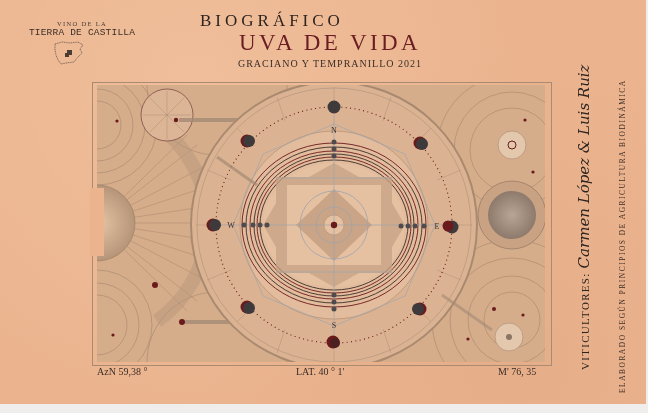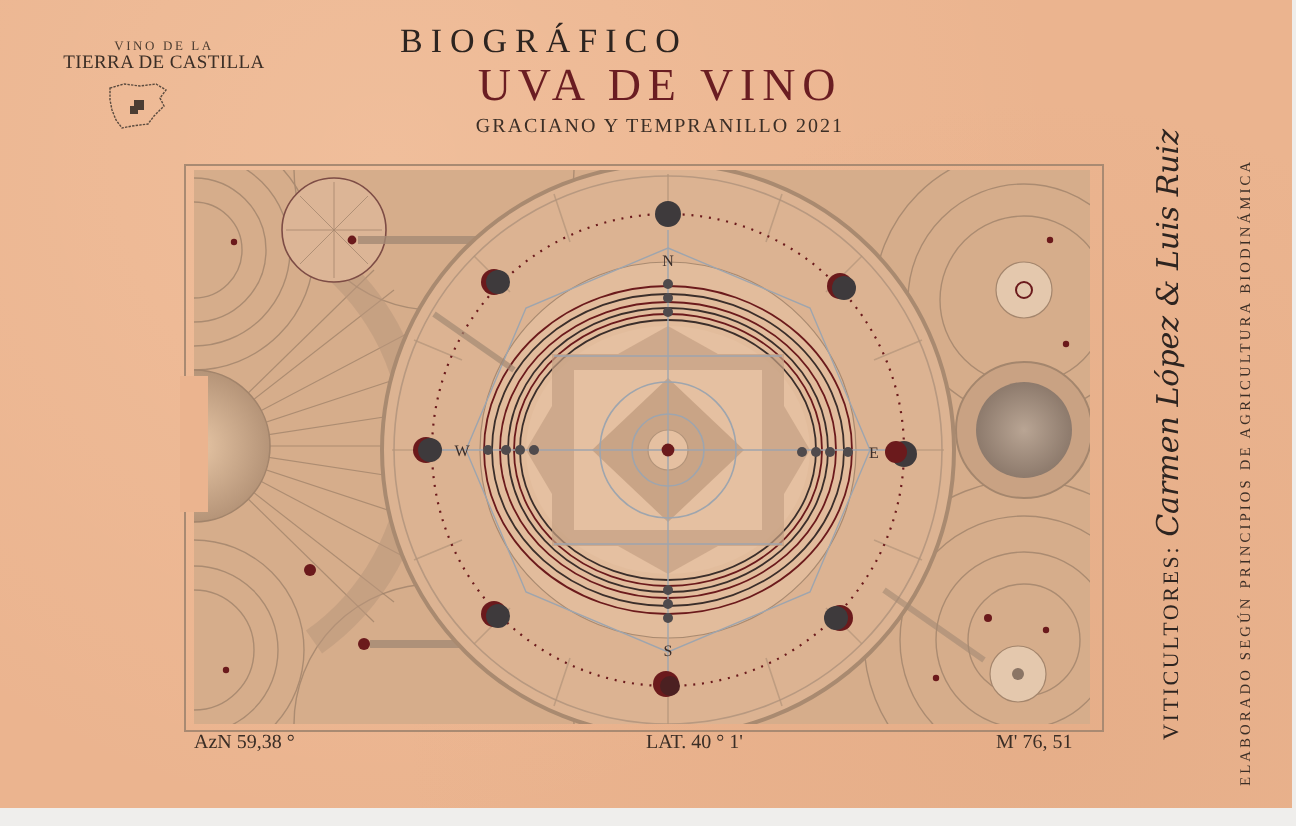--- a/index.html
+++ b/index.html
@@ -15,21 +15,21 @@
       background-image: radial-gradient(circle at 30% 20%, rgba(255,220,190,0.25), rgba(0,0,0,0) 60%),
                         radial-gradient(circle at 80% 90%, rgba(200,140,100,0.15), rgba(0,0,0,0) 50%);
       overflow: hidden;
     }
     .vino-top {
       position: absolute; left: 42px; top: 20px; width: 80px; text-align: center;
       font-family: "Liberation Serif", serif; font-size: 6.5px; letter-spacing: 1.3px; color: #4a3b30;
     }
     .vino-main {
       position: absolute; left: 20px; top: 27px; width: 124px; text-align: center;
-      font-family: Liberation Serif, serif; font-size: 9.5px; color: #3b2e26; letter-spacing: 0.2px;
+      font-family: Liberation Mono, monospace; font-size: 9.5px; color: #3b2e26; letter-spacing: 0.2px;
     }
     .spain-map { position: absolute; left: 52px; top: 40px; width: 34px; height: 26px; }
 
     .brand {
       position: absolute; left: 200px; top: 11px; width: 260px; text-align: left;
       font-family: "Liberation Serif", serif; font-size: 17px; letter-spacing: 4px; color: #2d2420;
     }
     .title {
       position: absolute; left: 200px; top: 30px; width: 260px; text-align: center;
       font-family: "Liberation Serif", serif; font-size: 23px; letter-spacing: 3.4px; color: #6a1d22;
@@ -53,21 +53,21 @@
       position: absolute; left: 90px; top: 188px; width: 14px; height: 68px; background: #ebb48f;
     }
     .valor {
       position: absolute; left: 40px; top: 193px;
       font-family: "DejaVu Serif", serif; font-style: italic; font-size: 22px; color: #c39a7c;
       letter-spacing: 0.5px;
     }
 
     .coord { position: absolute; top: 366px; font-family: "Liberation Serif", serif; font-size: 10px; color: #3b2e26; }
     .coord-az { left: 97px; }
-    .coord-lat { left: 296px; margin-left: 27px; }
+    .coord-lat { left: 296px; }
     .coord-m { left: 498px; }
 
     .vertical {
       position: absolute; transform-origin: left top; transform: rotate(-90deg);
       white-space: nowrap;
     }
     .vert-1 { left: 574px; top: 370px; }
     .vert-2 { left: 610px; top: 393px; }
     .viti-label { font-family: "Liberation Serif", serif; font-size: 11px; letter-spacing: 1.3px; color: #2d2420; }
     .viti-names { font-family: "DejaVu Serif", serif; font-style: italic; font-size: 15px; color: #2d2420; margin-left: 4px; }
@@ -80,21 +80,21 @@
 
   <div class="vino-top">VINO DE LA</div>
   <div class="vino-main">TIERRA DE CASTILLA</div>
   <svg class="spain-map" viewBox="0 0 34 26">
     <path d="M3 4 L10 2 L18 3 L26 2 L31 5 L28 9 L30 13 L25 18 L22 22 L14 23 L9 24 L6 20 L4 15 L3 10 Z" fill="none" stroke="#5a4a3e" stroke-width="0.7" stroke-dasharray="1.2 0.6"></path>
     <rect x="15" y="10" width="5" height="5" fill="#4b3d33"></rect>
     <rect x="13" y="13" width="4" height="4" fill="#4b3d33"></rect>
   </svg>
 
   <div class="brand">BIOGRÁFICO</div>
-  <div class="title">UVA DE VINO</div>
+  <div class="title">UVA DE VIDA</div>
   <div class="subtitle">GRACIANO Y TEMPRANILLO 2021</div>
 
   <div class="frame"></div>
 
   <div class="art">
     <svg width="448" height="277" viewBox="0 0 448 277">
       <defs>
         <radialGradient id="sunG" cx="50%" cy="50%" r="50%">
           <stop offset="0%" stop-color="#e8c7a6"></stop>
           <stop offset="100%" stop-color="#b59478"></stop>
@@ -265,21 +265,21 @@
 
       <line x1="120" y1="72" x2="160" y2="100" stroke="#a48a74" stroke-width="3" opacity="0.7"></line>
       <line x1="345" y1="210" x2="395" y2="245" stroke="#a48a74" stroke-width="3" opacity="0.6"></line>
     </svg>
   </div>
 
   <div class="valor-notch"></div>
 
   <div class="coord coord-az">AzN 59,38 °</div>
   <div class="coord coord-lat">LAT. 40 ° 1'</div>
-  <div class="coord coord-m">M' 76, 51</div>
+  <div class="coord coord-m">M' 76, 35</div>
 
   <div class="vertical vert-1">
     <span class="viti-label">VITICULTORES:</span><span class="viti-names">Carmen López &amp; Luis Ruiz</span>
   </div>
   <div class="vertical vert-2">
     <span class="elab">ELABORADO SEGÚN PRINCIPIOS DE AGRICULTURA BIODINÁMICA</span>
   </div>
 </div>
 
 </body></html>

